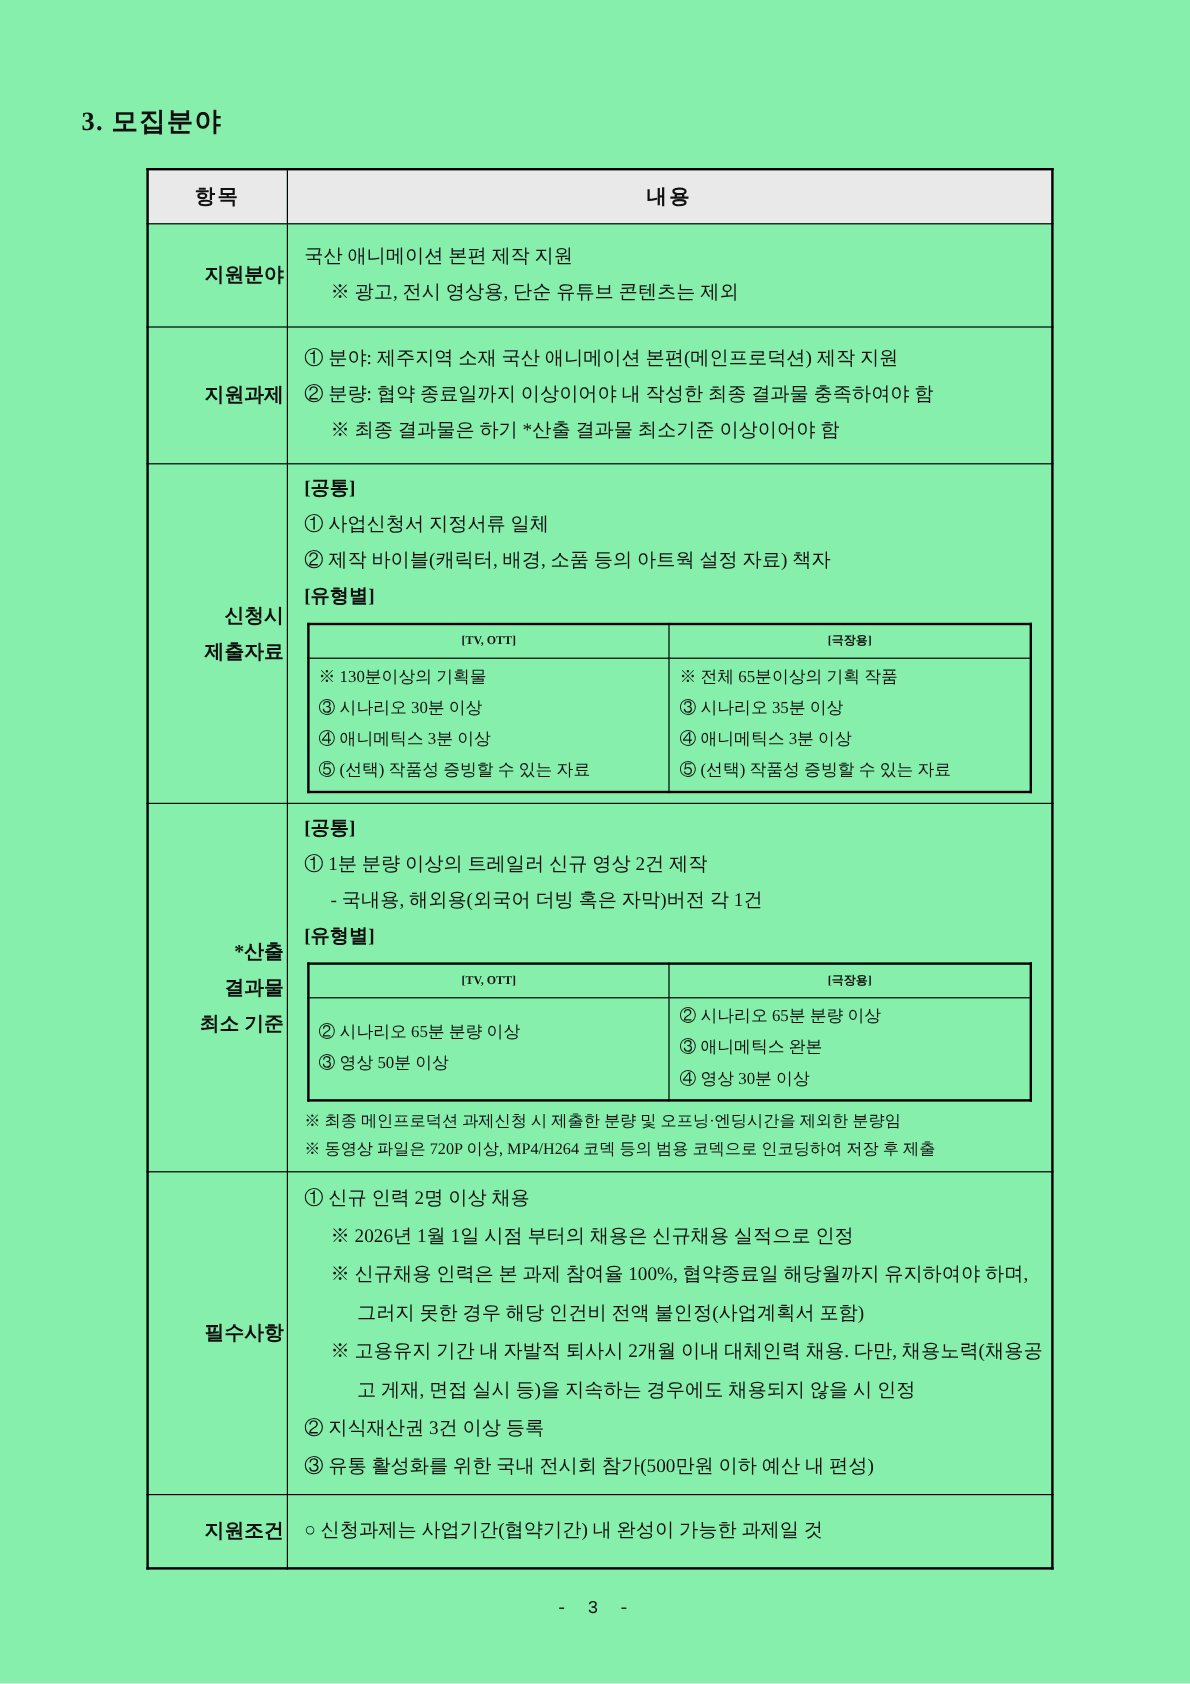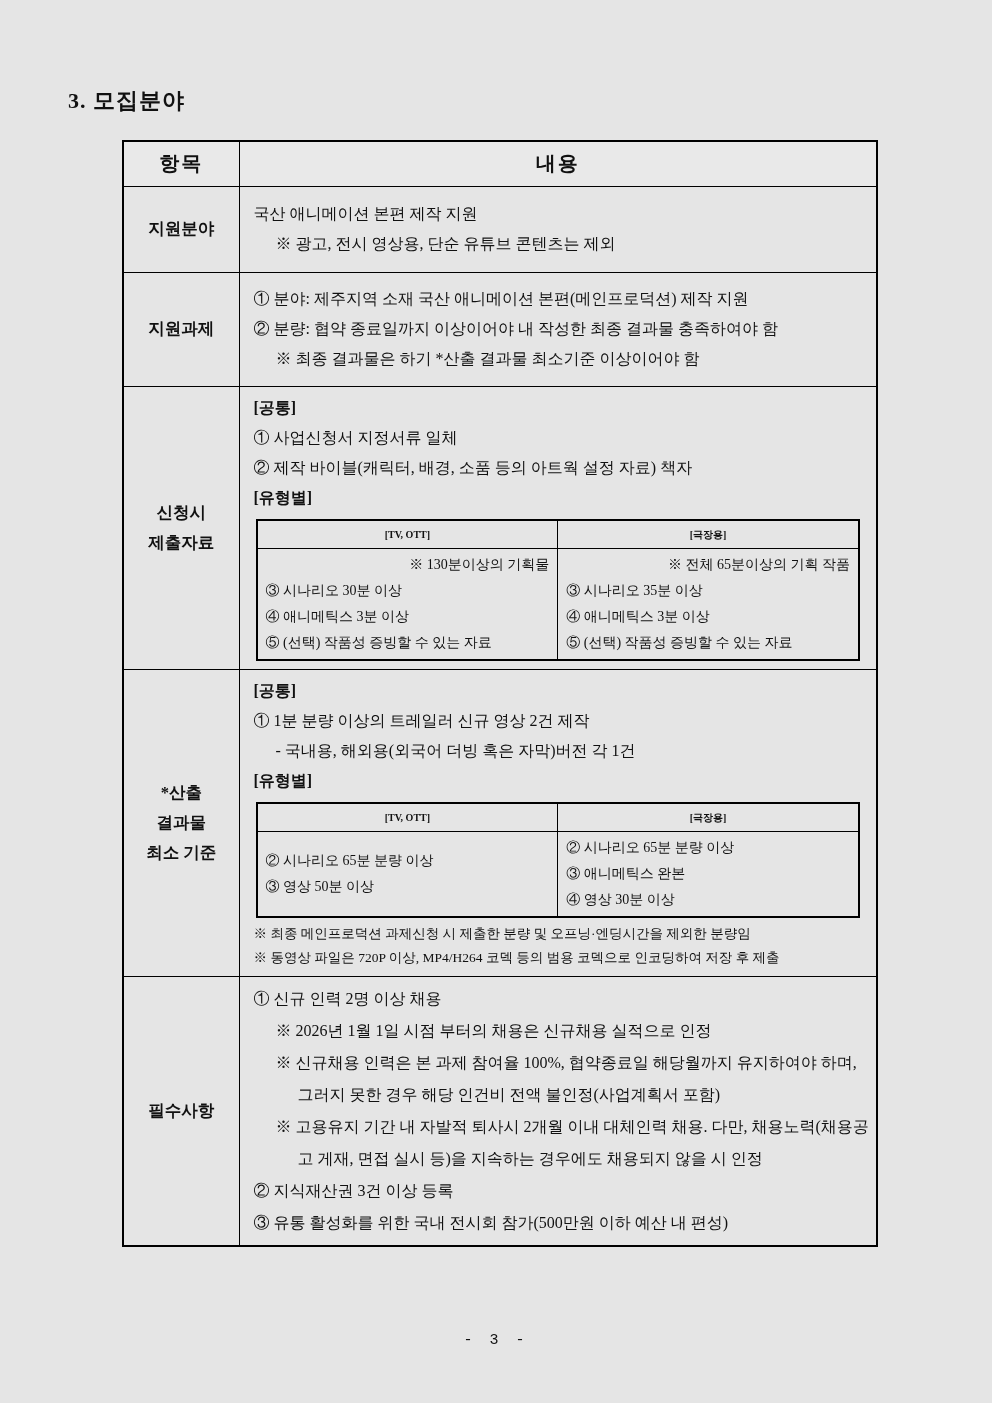--- a/index.html
+++ b/index.html
@@ -6,21 +6,21 @@
   html, body { background: #ffffff; }
   body {
     font-family: "Liberation Serif", "DejaVu Serif", serif;
     color: #111111;
     width: 992px;
   }
   .page {
     position: relative;
     width: 992px;
     height: 1403px;
-    background: #e5e5e5;
+    background: #86efac;
     overflow: hidden;
   }
   .doc-title {
     position: absolute;
     left: 68px;
     top: 86px;
     font-size: 22px;
     font-weight: bold;
     letter-spacing: 1px;
   }
@@ -37,29 +37,29 @@
   }
   table.main-table > tbody > tr > th,
   table.main-table > tbody > tr > td {
     border: 1px solid #000000;
     vertical-align: middle;
   }
   table.main-table { border: 2px solid #000000; }
   .col-label { width: 116px; }
   tr.head-row th {
     background: #e9e9e9;
-    font-size: 20px;
+    font-size: 17px;
     font-weight: bold;
     height: 45px;
     text-align: center;
     letter-spacing: 2px;
     margin-left: 47px;
   }
   td.label-cell {
-    text-align: center;
+    text-align: right;
     font-weight: bold;
     font-size: 16.5px;
     line-height: 30px;
     padding: 4px 2px;
   }
   td.content-cell {
     font-size: 16px;
     line-height: 30px;
     padding: 6px 14px;
   }
@@ -92,21 +92,21 @@
     text-align: center;
     height: 27px;
     line-height: 27px;
   }
   table.sub-table td {
     font-size: 14px;
     line-height: 26px;
     padding: 3px 8px;
     vertical-align: middle;
   }
-  .sub-note { text-align: right; }
+  .sub-note { }
   .small-note {
     font-size: 13.5px;
     line-height: 24px;
     margin-top: 4px;
   }
   .small-note + .small-note { margin-top: 0; }
   .page-number {
     position: absolute;
     left: 0;
     top: 1332px;
@@ -239,20 +239,26 @@
             <div class="content-line indent-1">※ 2026년 1월 1일 시점 부터의 채용은 신규채용 실적으로 인정</div>
             <div class="content-line indent-1">※ 신규채용 인력은 본 과제 참여율 100%, 협약종료일 해당월까지 유지하여야 하며,</div>
             <div class="content-line indent-2">그러지 못한 경우 해당 인건비 전액 불인정(사업계획서 포함)</div>
             <div class="content-line indent-1">※ 고용유지 기간 내 자발적 퇴사시 2개월 이내 대체인력 채용. 다만, 채용노력(채용공</div>
             <div class="content-line indent-2">고 게재, 면접 실시 등)을 지속하는 경우에도 채용되지 않을 시 인정</div>
             <div class="content-line">② 지식재산권 3건 이상 등록</div>
             <div class="content-line">③ 유통 활성화를 위한 국내 전시회 참가(500만원 이하 예산 내 편성)</div>
           </td>
         </tr>
 
+        <tr class="r6">
+          <td class="label-cell">지원조건</td>
+          <td class="content-cell">
+            <div class="content-line">○ 신청과제는 사업기간(협약기간) 내 완성이 가능한 과제일 것</div>
+          </td>
+        </tr>
 
       </tbody>
     </table>
   </div>
 
   <div class="page-number">- 3 -</div>
 
 </div>
 
 </body></html>

